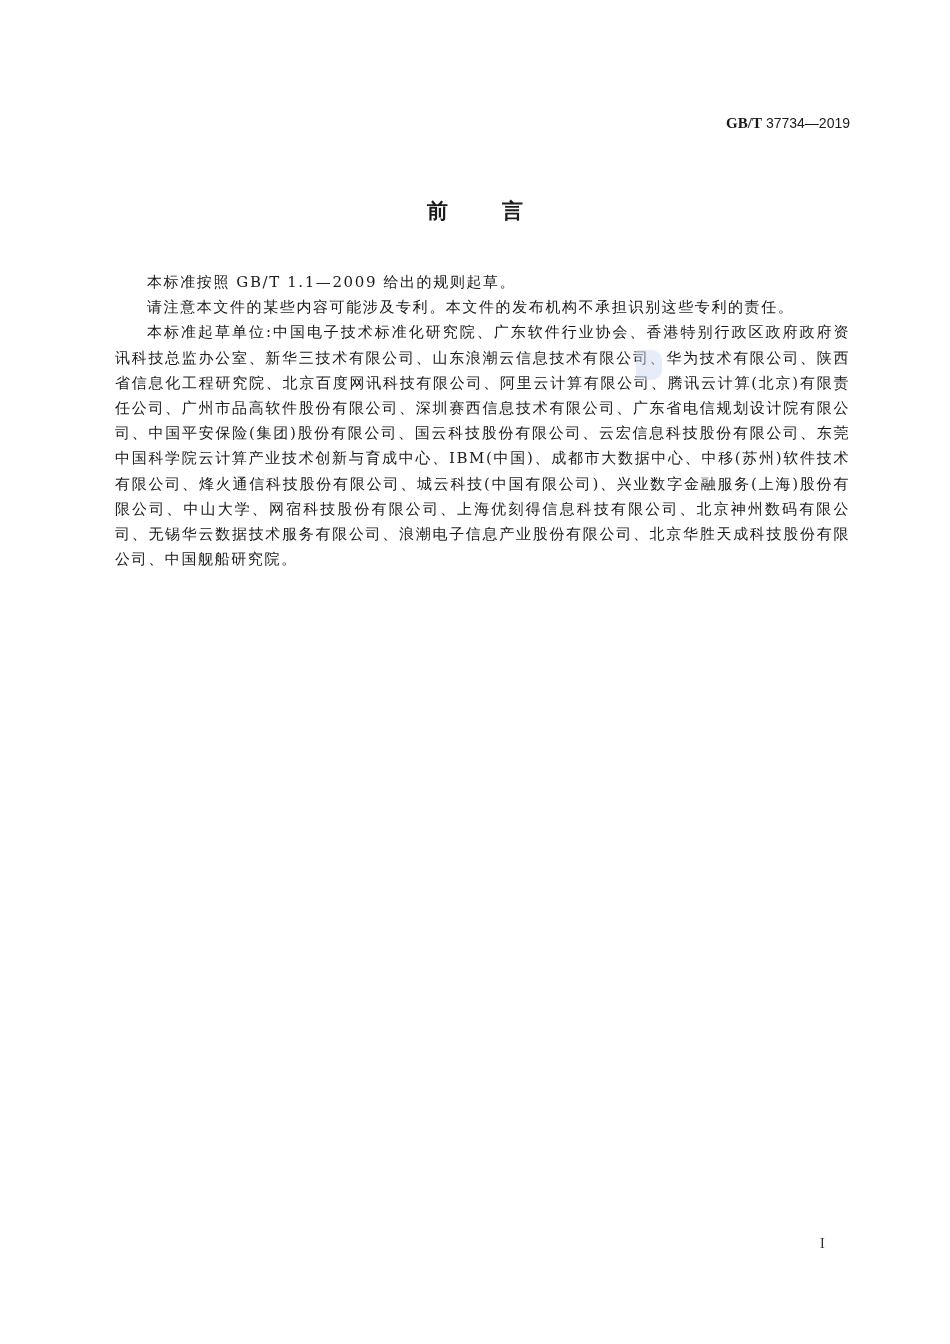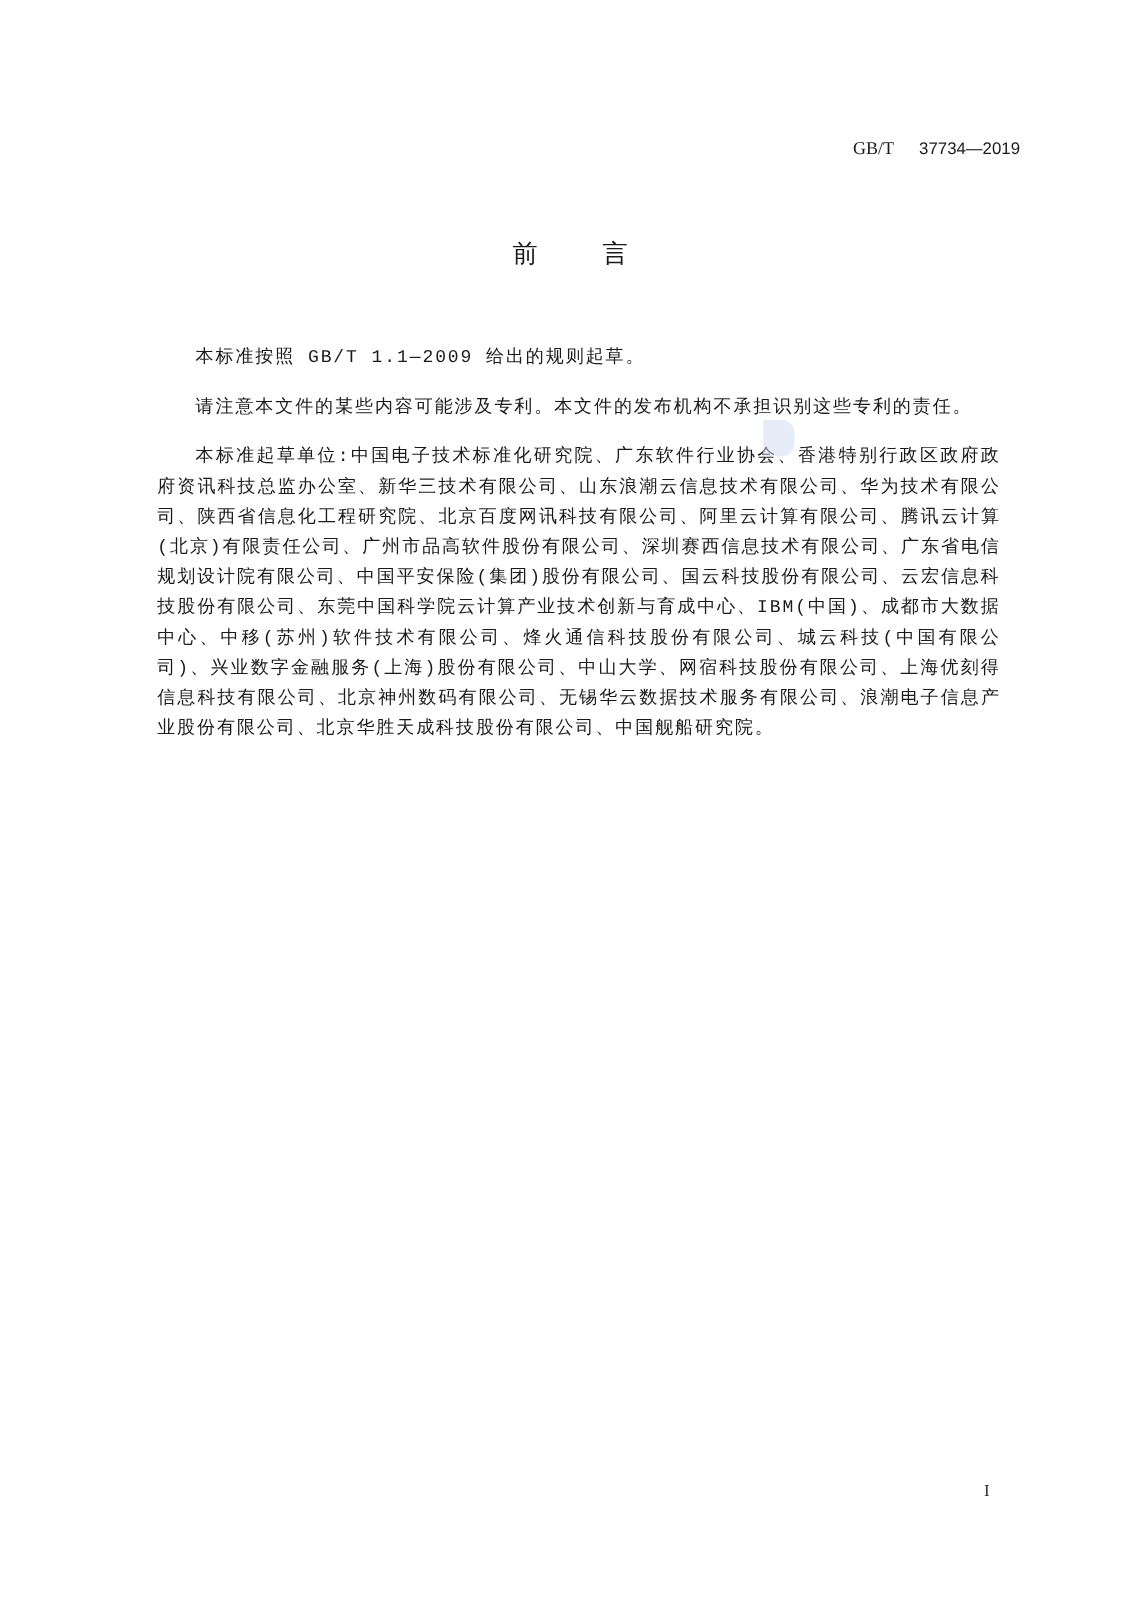--- a/index.html
+++ b/index.html
@@ -18,56 +18,55 @@
     .std-code {
       position: absolute;
       top: 113px;
       right: 100px;
       font-size: 14px;
       line-height: 20px;
       white-space: nowrap;
     }
     .std-code .prefix {
       font-family: "Liberation Serif", "DejaVu Serif", serif;
-      font-weight: normal;
+      font-weight: bold;
       font-size: 15px;
     }
     .std-code .num {
       font-family: "Liberation Sans", "DejaVu Sans", sans-serif;
       font-size: 14px;
-      margin-left: 21px;
+      margin-left: 4px;
     }
     .title {
       position: absolute;
       top: 196px;
       left: 0;
       width: 950px;
       text-align: center;
       font-family: "DejaVu Sans", "Liberation Sans", sans-serif;
-      font-weight: normal;
+      font-weight: bold;
       font-size: 21px;
       line-height: 30px;
       letter-spacing: 54px;
       text-indent: 54px;
     }
     .content {
       position: absolute;
       top: 270px;
       left: 115px;
       width: 735px;
       font-size: 15px;
       line-height: 25.2px;
     }
     .content p {
-      margin: 16px;
+      margin: 0;
       text-indent: 32px;
       text-align: justify;
       text-justify: inter-character;
       letter-spacing: 1.6px;
-      font-family: Liberation Mono, monospace;
     }
     .watermark {
       position: absolute;
       left: 636px;
       top: 350px;
       width: 26px;
       height: 30px;
       background: rgba(200, 215, 240, 0.45);
       border-radius: 2px 10px 10px 2px;
       pointer-events: none;

